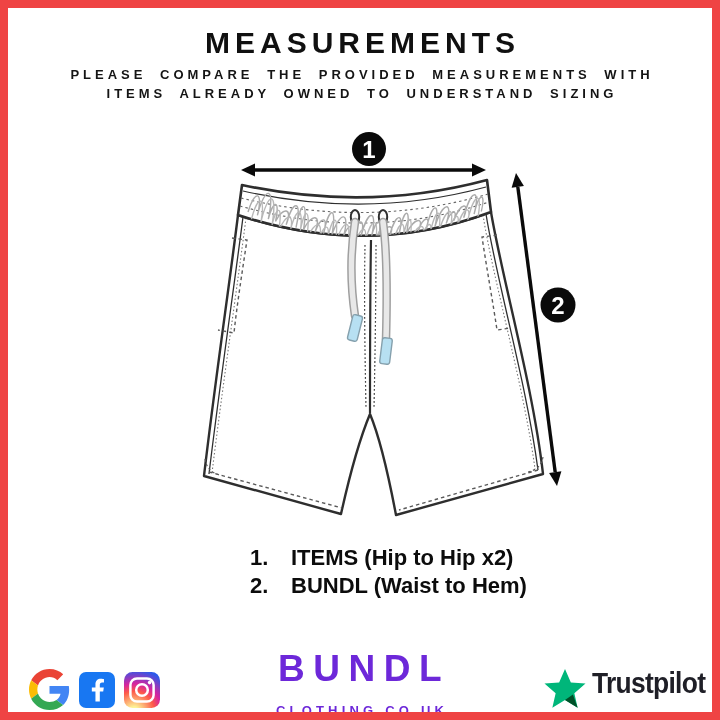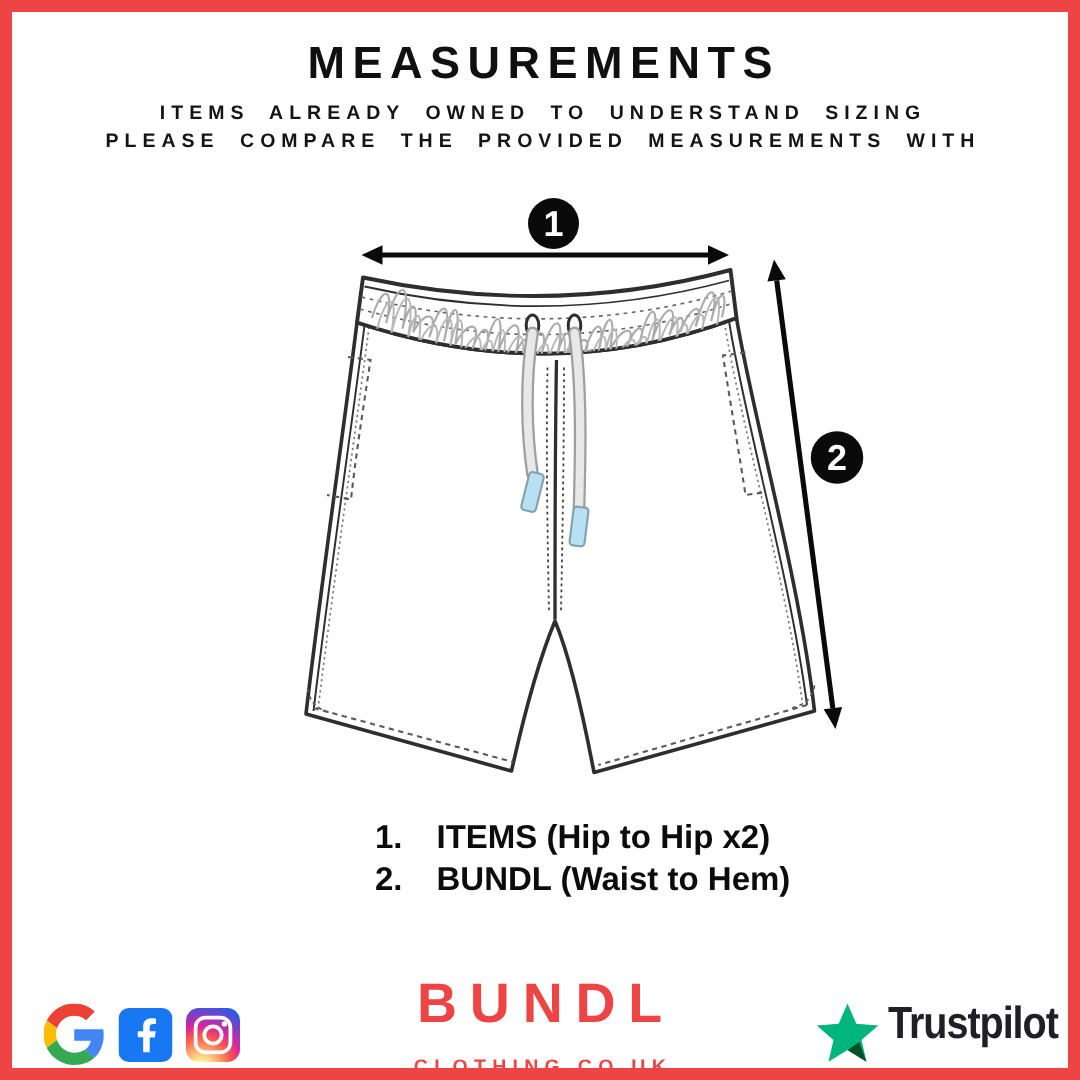--- a/index.html
+++ b/index.html
@@ -19,36 +19,36 @@
     line-height:19px;color:#141414;
   }
   
   .diagram{position:absolute;left:0;top:0;width:720px;height:720px;}
   
   .legend{position:absolute;left:242px;top:537px;color:#0c0c0c;}
   .legend-row{display:flex;align-items:flex-start;height:28px;font-size:22px;font-weight:700;}
   .legend-num{width:25px;margin-right:16px;}
   
   .social{position:absolute;left:21px;top:661px;display:flex;align-items:center;gap:9px;}
-  .brand{position:absolute;left:0;right:0;top:642px;text-align:center;color:#ef4444;}
+  .brand{position:absolute;left:0;right:0;top:642px;text-align:center;color:#6d28d9;}
   .brand-name{font-size:37px;font-weight:700;letter-spacing:8.5px;text-indent:8px;line-height:38px;}
   .brand-sub{font-size:13px;font-weight:700;letter-spacing:4.2px;text-indent:4px;margin-top:15px;}
   .trustpilot{position:absolute;left:534px;top:658px;display:flex;align-items:flex-start;gap:4px;}
   .tp-label{font-size:30px;font-weight:700;color:#1f1f27;letter-spacing:-0.8px;
             transform:scaleX(.88);transform-origin:left center;}
 </style>
 </head>
 <body>
 
 <div class="canvas">
 
   <div class="title">MEASUREMENTS</div>
   <div class="subtitle">
+    <div>PLEASE COMPARE THE PROVIDED MEASUREMENTS WITH</div>
     <div>ITEMS ALREADY OWNED TO UNDERSTAND SIZING</div>
-    <div>PLEASE COMPARE THE PROVIDED MEASUREMENTS WITH</div>
   </div>
 
   <svg class="diagram" viewBox="0 0 720 720" xmlns="http://www.w3.org/2000/svg">
     <defs>
       <clipPath id="bandClip">
         <path d="M 234,177 Q 360,204 479,172 L 483,204 Q 360,250 230,207 Z"></path>
       </clipPath>
     </defs>
 
     <path d="M 230,207 C 222,272 206,382 196,468 L 333,506 C 341,470 352,430 362,406

